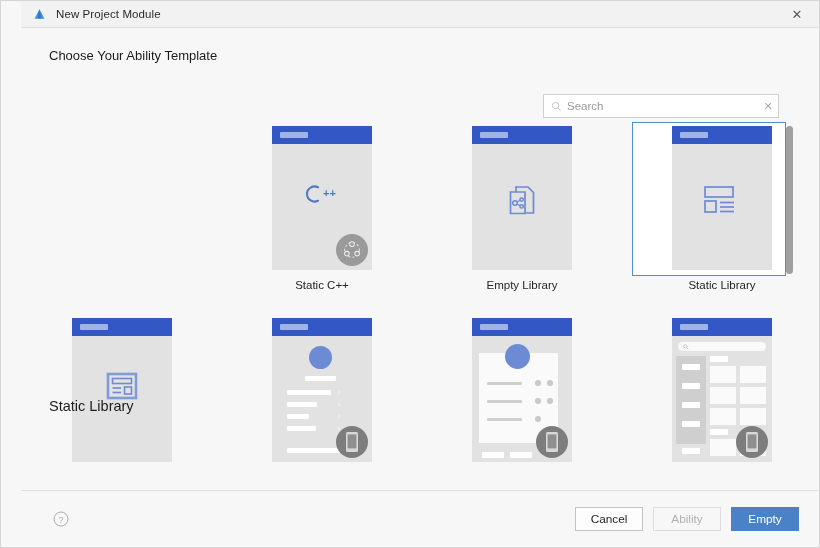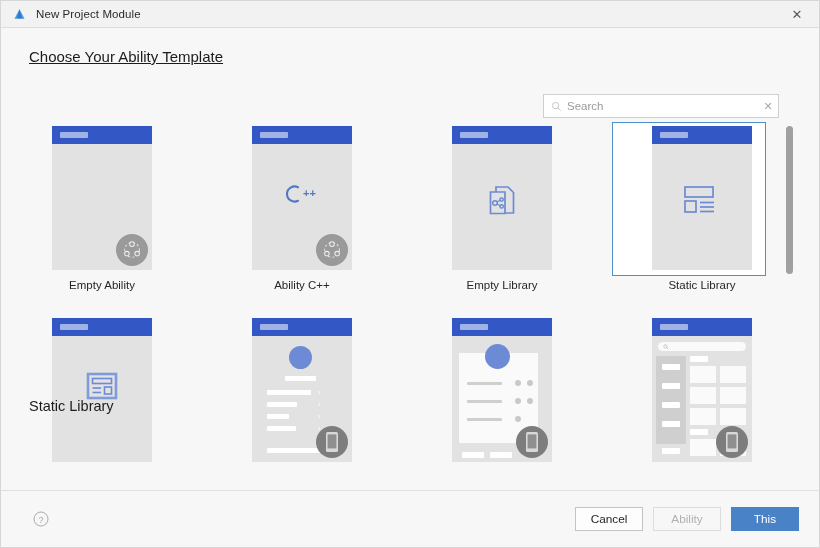--- a/index.html
+++ b/index.html
@@ -4,38 +4,38 @@
 <style>
   html,body{margin:0;padding:0;}
   body{
     width:820px;height:548px;overflow:hidden;
     font-family:"Liberation Sans", sans-serif;
     background:#f7f7f7;color:#1f1f1f;
     -webkit-font-smoothing:antialiased;
   }
   .window{position:relative;width:820px;height:548px;background:#f7f7f7;
           display:flex;flex-direction:column;box-sizing:border-box;
-          border:1px solid #d6d6d6;}
+          border:1px solid #d6d6d6;padding-left:20px;}
 
   
   .titlebar{height:26px;min-height:26px;background:#f2f2f2;
             border-bottom:1px solid #dcdcdc;
             display:flex;align-items:center;position:relative;}
   .tb-icon{margin-left:10px;width:16px;height:16px;display:flex;
            align-items:center;justify-content:center;}
   .tb-title{margin-left:9px;font-size:11.5px;color:#2b2b2b;letter-spacing:.1px;}
   .tb-close{position:absolute;right:0;top:0;width:44px;height:26px;
             display:flex;align-items:center;justify-content:center;
             font-size:13px;color:#5a5a5a;cursor:default;}
 
   
   .content{flex:1;display:flex;flex-direction:column;background:#f7f7f7;
            position:relative;overflow:hidden;}
 
-  .page-title{margin:20px 0 0 28px;font-size:15px;color:#1c1c1c;text-decoration:underline;}
+  .page-title{margin:20px 0 0 28px;font-size:13px;color:#1c1c1c;}
 
   .search-row{position:absolute;right:40px;top:66px;}
   .search-box{width:236px;height:24px;background:#fff;border:1px solid #d0d0d0;
               display:flex;align-items:center;box-sizing:border-box;}
   .search-ic{margin-left:7px;width:11px;height:11px;flex:none;opacity:.55;}
   .search-input{flex:1;border:none;outline:none;background:transparent;
                 font-family:"Liberation Sans", sans-serif;font-size:11.5px;
                 color:#3a3a3a;margin-left:5px;padding:0;}
   .search-input::placeholder{color:#9a9a9a;}
   .search-clear{width:20px;text-align:center;font-size:11px;color:#a8a8a8;cursor:default;}
@@ -125,62 +125,44 @@
           <line x1="7.5" y1="7.5" x2="10.6" y2="10.6" stroke="#8a8a8a" stroke-width="1"></line>
         </svg>
         <input class="search-input" type="text" placeholder="Search" style="">
         <span class="search-clear">✕</span>
       </div>
     </div>
 
     <div class="grid-wrap">
       <div class="grid">
 
-        <div class="cell" style="left:21px;top:8px;">
-          <div class="card">
-            <div class="card-head">
-              <div class="card-pill"></div>
-            </div>
-            <div class="card-body">
+
+        <div class="cell" style="left:221px;top:8px;">
+          <div class="card">
+            <div class="card-head">
+              <div class="card-pill"></div>
+            </div>
+            <div class="card-body">
+              <div class="icon-center" style="top:52px;">
+                <svg width="42" height="24" viewBox="0 0 42 24">
+                  <path d="M17 5.2 A7.6 7.6 0 1 0 17 18.8" fill="none" stroke="#5278c4" stroke-width="2.1" stroke-linecap="round"></path>
+                  <text x="22" y="15" font-family="Liberation Sans, sans-serif" font-size="11" font-weight="bold" fill="#5278c4">++</text>
+                </svg>
+              </div>
               <div class="badge">
                 <svg width="22" height="22" viewBox="0 0 24 24">
                   <circle cx="12" cy="12" r="8" fill="none" stroke="#e8e8e8" stroke-width="1.1" stroke-dasharray="2.4 2.4"></circle>
                   <circle cx="12" cy="5.6" r="2.5" fill="#9a9a9a" stroke="#efefef" stroke-width="1.1"></circle>
                   <circle cx="6.4" cy="16" r="2.5" fill="#9a9a9a" stroke="#efefef" stroke-width="1.1"></circle>
                   <circle cx="17.6" cy="16" r="2.5" fill="#9a9a9a" stroke="#efefef" stroke-width="1.1"></circle>
                 </svg>
               </div>
             </div>
           </div>
-          <div class="card-label">Empty Ability</div>
-        </div>
-
-        <div class="cell" style="left:221px;top:8px;">
-          <div class="card">
-            <div class="card-head">
-              <div class="card-pill"></div>
-            </div>
-            <div class="card-body">
-              <div class="icon-center" style="top:52px;">
-                <svg width="42" height="24" viewBox="0 0 42 24">
-                  <path d="M17 5.2 A7.6 7.6 0 1 0 17 18.8" fill="none" stroke="#5278c4" stroke-width="2.1" stroke-linecap="round"></path>
-                  <text x="22" y="15" font-family="Liberation Sans, sans-serif" font-size="11" font-weight="bold" fill="#5278c4">++</text>
-                </svg>
-              </div>
-              <div class="badge">
-                <svg width="22" height="22" viewBox="0 0 24 24">
-                  <circle cx="12" cy="12" r="8" fill="none" stroke="#e8e8e8" stroke-width="1.1" stroke-dasharray="2.4 2.4"></circle>
-                  <circle cx="12" cy="5.6" r="2.5" fill="#9a9a9a" stroke="#efefef" stroke-width="1.1"></circle>
-                  <circle cx="6.4" cy="16" r="2.5" fill="#9a9a9a" stroke="#efefef" stroke-width="1.1"></circle>
-                  <circle cx="17.6" cy="16" r="2.5" fill="#9a9a9a" stroke="#efefef" stroke-width="1.1"></circle>
-                </svg>
-              </div>
-            </div>
-          </div>
-          <div class="card-label">Ability C++</div>
+          <div class="card-label">Static C++</div>
         </div>
 
         <div class="cell" style="left:421px;top:8px;">
           <div class="card">
             <div class="card-head">
               <div class="card-pill"></div>
             </div>
             <div class="card-body">
               <div class="icon-center" style="top:58px;">
                 <svg width="30" height="32" viewBox="0 0 30 32">
@@ -348,17 +330,17 @@
   </div>
 
   <div class="footer">
     <svg class="help" viewBox="0 0 16 16">
       <circle cx="8" cy="8" r="7" fill="none" stroke="#7a7a7a" stroke-width="1"></circle>
       <text x="8" y="11.6" text-anchor="middle" font-family="Liberation Sans, sans-serif" font-size="9" fill="#7a7a7a">?</text>
     </svg>
     <div class="btns">
       <div class="btn">Cancel</div>
       <div class="btn disabled">Ability</div>
-      <div class="btn primary">This</div>
+      <div class="btn primary">Empty</div>
     </div>
   </div>
 
 </div>
 
 </body></html>

